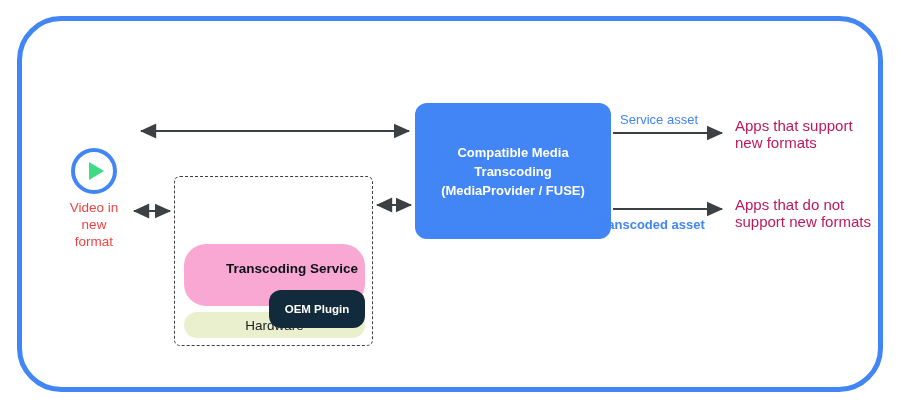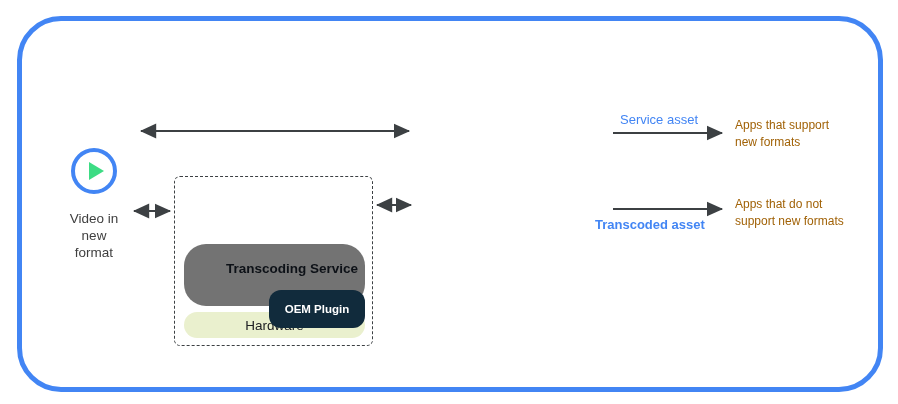--- a/index.html
+++ b/index.html
@@ -55,24 +55,24 @@
   }
   #play-icon-ring .tri {
     width: 0;
     height: 0;
     border-left: 15px solid #3DDC84;
     border-top: 9px solid transparent;
     border-bottom: 9px solid transparent;
     margin-left: 5px;
   }
   #video-caption {
-    margin-top: 16px;
+    margin-top: 5px;
     font-size: 13.5px;
     line-height: 17px;
-    color: #404040;
+    color: #ef4444;
     white-space: pre-line;
   }
 
   
   #media-framework {
     position: absolute;
     left: 174px;
     top: 176px;
     width: 199px;
     height: 170px;
@@ -104,21 +104,21 @@
     top: 31px;
     height: 28px;
     background: #3DDC84;
     font-weight: bold;
     font-size: 13.5px;
     color: #0d1117;
   }
   #pill-transcoding-service {
     top: 67px;
     height: 62px;
-    background: #737373;
+    background: #f9a8d4;
     font-weight: bold;
     font-size: 13.5px;
     color: #0d1117;
     align-items: flex-start;
     padding-top: 17px;
     padding-left: 35px;
   }
   #pill-oem-plugin {
     position: absolute;
     left: 94px;
@@ -180,23 +180,23 @@
     position: absolute;
     font-size: 13px;
     color: #4285F4;
     white-space: nowrap;
   }
   #label-original-asset { left: 620px; top: 112px; }
   #label-transcoded-asset { left: 595px; top: 217px; font-weight: bold; }
 
   .apps-label {
     position: absolute;
-    font-size: 12px;
+    font-size: 15px;
     line-height: 17px;
-    color: #a16207;
+    color: #be185d;
     white-space: pre-line;
   }
   #label-apps-support { left: 735px; top: 117px; }
   #label-apps-no-support { left: 735px; top: 196px; }
 </style>
 </head>
 <body>
 
 <div id="canvas">
 
@@ -214,20 +214,23 @@
   <div id="media-framework">
 
 
     <div class="mf-pill" id="pill-transcoding-service">Transcoding Service</div>
 
     <div id="pill-oem-plugin">OEM Plugin</div>
 
     <div class="mf-pill" id="pill-hardware">Hardware</div>
   </div>
 
+  <div id="cmt-box">Compatible Media
+Transcoding
+(MediaProvider / FUSE)</div>
 
   <div class="asset-label" id="label-original-asset">Service asset</div>
 
   <div class="asset-label" id="label-transcoded-asset">Transcoded asset</div>
 
   <div class="apps-label" id="label-apps-support">Apps that support
 new formats</div>
 
   <div class="apps-label" id="label-apps-no-support">Apps that do not
 support new formats</div>

